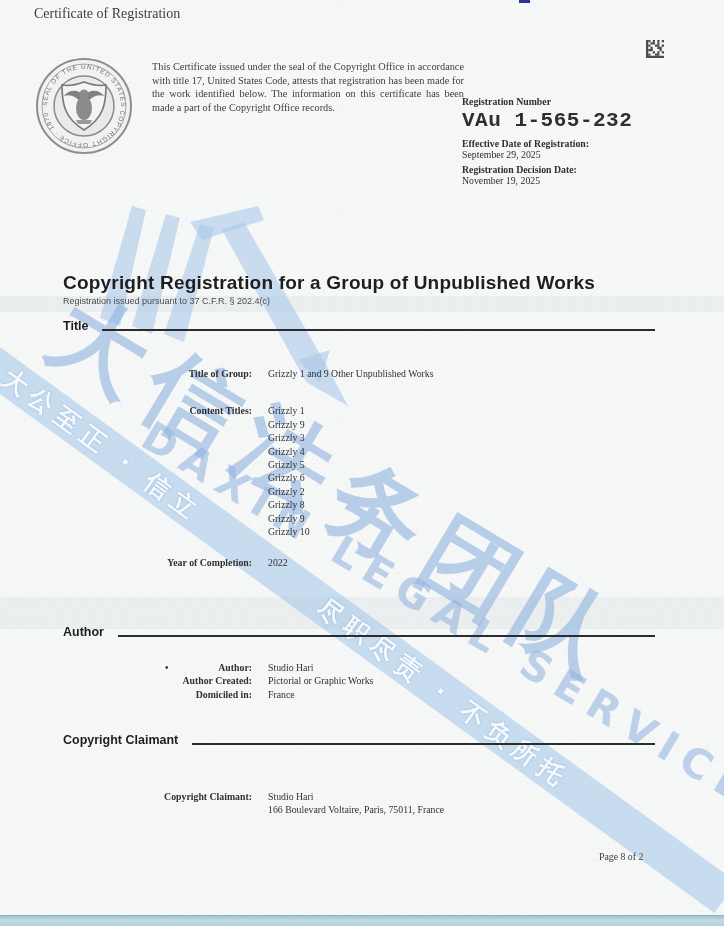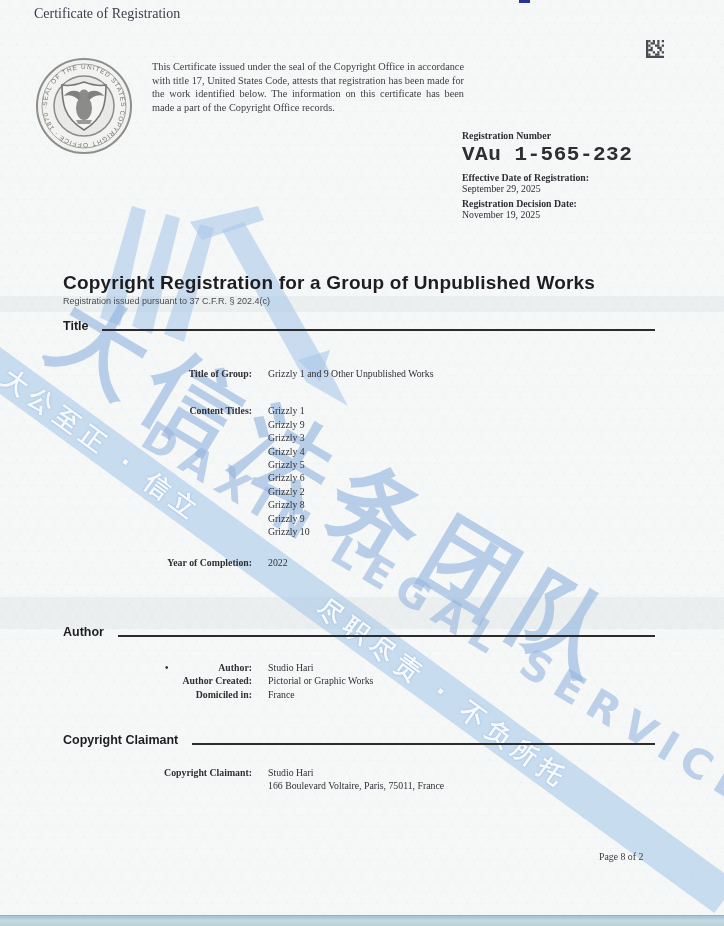--- a/index.html
+++ b/index.html
@@ -31,21 +31,21 @@
     font-size:41px;letter-spacing:10px;color:rgba(146,180,222,.58);white-space:nowrap;}
   #wm-logo{position:absolute;left:62px;top:200px;}
   
   #ink{position:absolute;inset:0;z-index:2;}
   #doc-title{position:absolute;left:34px;top:6px;font-size:14px;color:#3c3c48;}
   #top-crop-mark{position:absolute;left:519px;top:0;width:11px;height:3px;background:#28348f;}
   #barcode{position:absolute;left:646px;top:40px;}
   #seal{position:absolute;left:34px;top:56px;}
   #statement{position:absolute;left:152px;top:60px;width:312px;
     font-size:10.3px;line-height:13.6px;color:#3d3d42;text-align:justify;}
-  #regblock{position:absolute;left:462px;top:96px;color:#2e2e33;margin-top:34px;}
+  #regblock{position:absolute;left:462px;top:96px;color:#2e2e33;}
   #regblock .lab{font-weight:bold;font-size:9.8px;}
   #regblock .num{font-weight:bold;font-size:21px;margin:2px 0 6px 0;letter-spacing:.5px;font-family:Liberation Mono, monospace;}
   #regblock .val{font-size:9.8px;margin-bottom:4px;}
   #group-head{position:absolute;left:63px;top:272px;font-family:"Liberation Sans",sans-serif;}
   #group-head .h{font-weight:bold;font-size:19px;color:#1e1e22;letter-spacing:.2px;}
   #group-head .sub{font-size:9px;color:#4a4a50;margin-top:2px;}
   .section-head{position:absolute;left:63px;width:592px;display:flex;align-items:flex-end;}
   .section-head .h{font-family:"Liberation Sans",sans-serif;font-weight:bold;
     font-size:12.5px;color:#1e1e22;white-space:nowrap;}
   .section-head .rule{flex:1;border-bottom:2px solid #2c2c2e;margin-left:14px;margin-bottom:2px;}
@@ -198,21 +198,21 @@
       <div class="row">
         <span class="lbl">Domiciled in:</span>
         <span class="val">France</span>
       </div>
     </div>
 
     <div class="section-head" style="top:733px;">
       <span class="h">Copyright Claimant</span>
       <span class="rule"></span>
     </div>
-    <div class="rows" style="top:766px;">
+    <div class="rows" style="top:790px;">
       <div class="row">
         <span class="lbl">Copyright Claimant:</span>
         <span class="val">
           <span style="display:block">Studio Hari</span>
           <span style="display:block">166 Boulevard Voltaire, Paris, 75011, France</span>
         </span>
       </div>
     </div>
 
     <div id="page-num">Page 8 of 2</div>

